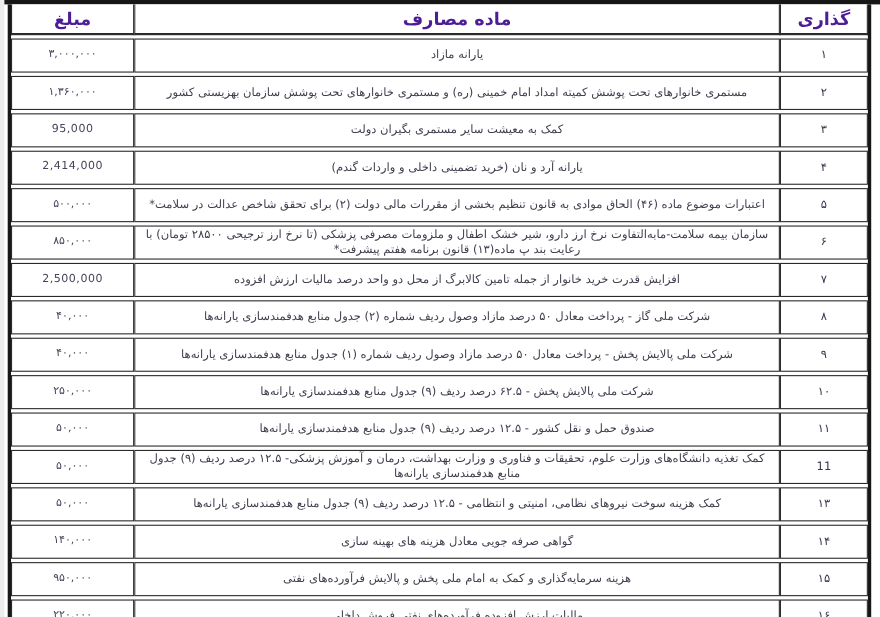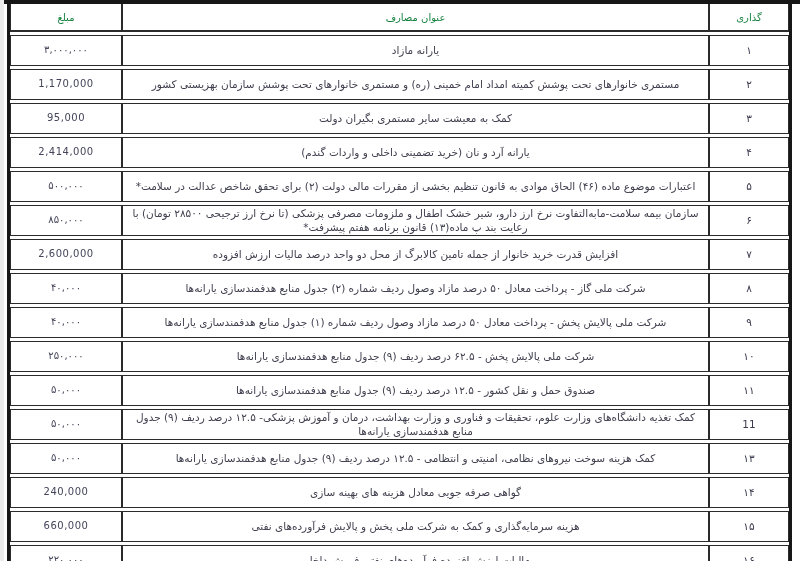--- a/index.html
+++ b/index.html
@@ -48,23 +48,23 @@
   }
   th, td {
     border: 1px solid #2b2b2b;
     text-align: center;
     vertical-align: middle;
     background: #ffffff;
     overflow: hidden;
   }
   th {
     height: 24px;
-    font-size: 10px;
-    font-weight: normal;
-    color: #15803d;
+    font-size: 16px;
+    font-weight: bold;
+    color: #4c1d95;
     border-top: none;
     border-bottom-width: 2px;
   }
   td {
     height: 27px;
     font-size: 10.5px;
     color: #3f3f4e;
     padding: 1px 8px;
     line-height: 1.25;
   }
@@ -82,35 +82,35 @@
 
 <div class="page">
   <div class="top-bar"></div>
   <div class="right-edge"></div>
 
   <div class="table-wrap">
     <table dir="rtl">
       <thead>
         <tr>
           <th class="col-num">گذاری</th>
-          <th class="col-title">عنوان مصارف</th>
+          <th class="col-title">ماده مصارف</th>
           <th class="col-amount">مبلغ</th>
         </tr>
       </thead>
       <tbody id="rows-body">
   <tr>
     <td class="col-num">۱</td>
     <td class="col-title">یارانه مازاد</td>
     <td class="col-amount">۳,۰۰۰,۰۰۰</td>
   </tr>
 
   <tr>
     <td class="col-num">۲</td>
     <td class="col-title">مستمری خانوارهای تحت پوشش کمیته امداد امام خمینی (ره) و مستمری خانوارهای تحت پوشش سازمان بهزیستی کشور</td>
-    <td class="col-amount">1,170,000</td>
+    <td class="col-amount">۱,۳۶۰,۰۰۰</td>
   </tr>
 
   <tr>
     <td class="col-num">۳</td>
     <td class="col-title">کمک به معیشت سایر مستمری بگیران دولت</td>
     <td class="col-amount">95,000</td>
   </tr>
 
   <tr>
     <td class="col-num">۴</td>
@@ -126,21 +126,21 @@
 
   <tr>
     <td class="col-num">۶</td>
     <td class="col-title">سازمان بیمه سلامت-مابه‌التفاوت نرخ ارز دارو، شیر خشک اطفال و ملزومات مصرفی پزشکی (تا نرخ ارز ترجیحی ۲۸۵۰۰ تومان) با رعایت بند پ ماده(۱۳) قانون برنامه هفتم پیشرفت*</td>
     <td class="col-amount">۸۵۰,۰۰۰</td>
   </tr>
 
   <tr>
     <td class="col-num">۷</td>
     <td class="col-title">افزایش قدرت خرید خانوار از جمله تامین کالابرگ از محل دو واحد درصد مالیات ارزش افزوده</td>
-    <td class="col-amount">2,600,000</td>
+    <td class="col-amount">2,500,000</td>
   </tr>
 
   <tr>
     <td class="col-num">۸</td>
     <td class="col-title">شرکت ملی گاز - پرداخت معادل ۵۰ درصد مازاد وصول ردیف شماره (۲) جدول منابع هدفمندسازی یارانه‌ها</td>
     <td class="col-amount">۴۰,۰۰۰</td>
   </tr>
 
   <tr>
     <td class="col-num">۹</td>
@@ -168,27 +168,27 @@
 
   <tr>
     <td class="col-num">۱۳</td>
     <td class="col-title">کمک هزینه سوخت نیروهای نظامی، امنیتی و انتظامی - ۱۲.۵ درصد ردیف (۹) جدول منابع هدفمندسازی یارانه‌ها</td>
     <td class="col-amount">۵۰,۰۰۰</td>
   </tr>
 
   <tr>
     <td class="col-num">۱۴</td>
     <td class="col-title">گواهی صرفه جویی معادل هزینه های بهینه سازی</td>
-    <td class="col-amount">240,000</td>
+    <td class="col-amount">۱۴۰,۰۰۰</td>
   </tr>
 
   <tr>
     <td class="col-num">۱۵</td>
-    <td class="col-title">هزینه سرمایه‌گذاری و کمک به شرکت ملی پخش و پالایش فرآورده‌های نفتی</td>
-    <td class="col-amount">660,000</td>
+    <td class="col-title">هزینه سرمایه‌گذاری و کمک به امام ملی پخش و پالایش فرآورده‌های نفتی</td>
+    <td class="col-amount">۹۵۰,۰۰۰</td>
   </tr>
 
   <tr>
     <td class="col-num">۱۶</td>
     <td class="col-title">مالیات ارزش افزوده فرآورده‌های نفتی فروش داخلی</td>
     <td class="col-amount">۲۲۰,۰۰۰</td>
   </tr>
 </tbody>
     </table>
   </div>

